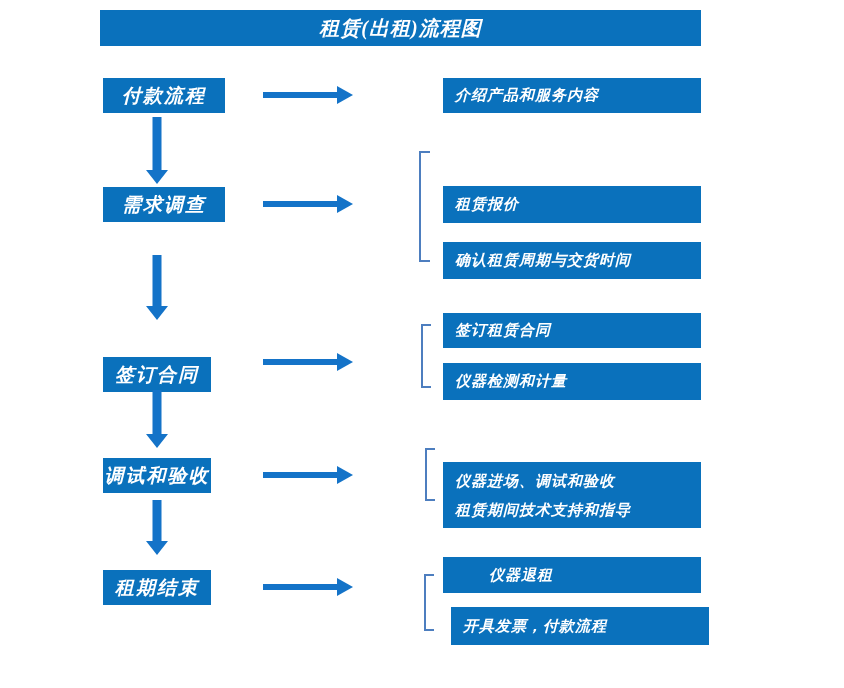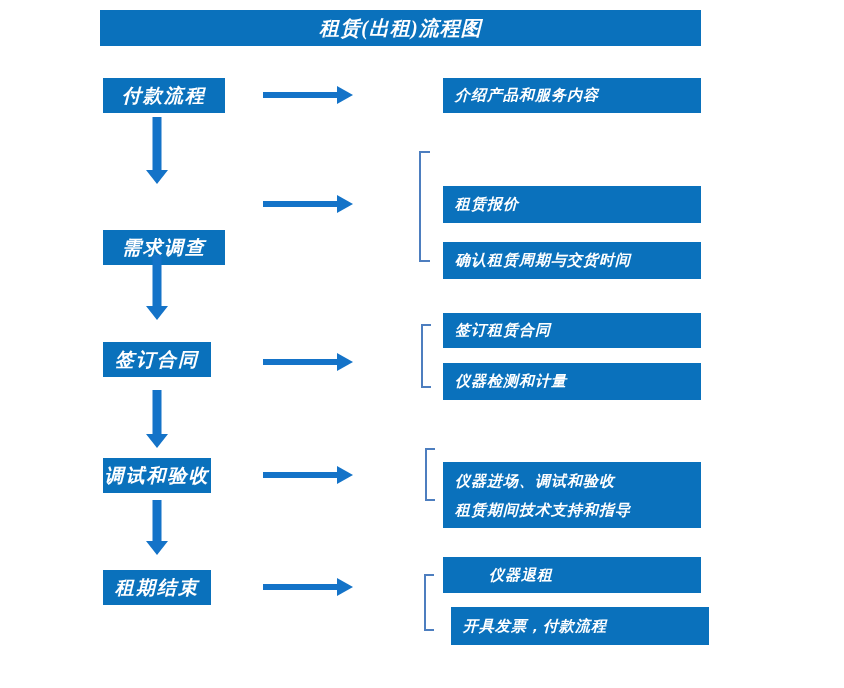--- a/index.html
+++ b/index.html
@@ -113,22 +113,22 @@
   }
 </style>
 </head>
 <body>
 
 <div class="canvas">
 
   <div class="title-bar">租赁(出租)流程图</div>
 
   <div class="step-box step-wide" style="top:78px;">付款流程</div>
-  <div class="step-box step-wide" style="top:187px;margin-top:43px;">需求调查</div>
-  <div class="step-box step-narrow" style="top:342px;">签订合同</div>
+  <div class="step-box step-wide" style="top:187px;">需求调查</div>
+  <div class="step-box step-narrow" style="top:357px;">签订合同</div>
   <div class="step-box step-narrow" style="top:458px;">调试和验收</div>
   <div class="step-box step-narrow" style="top:570px;">租期结束</div>
 
   <div class="arrow-down" style="top:117px;height:67px;"></div>
   <div class="arrow-down" style="top:255px;height:65px;"></div>
   <div class="arrow-down" style="top:390px;height:58px;"></div>
   <div class="arrow-down" style="top:500px;height:55px;"></div>
 
   <div class="arrow-right" style="top:86px;"></div>
   <div class="arrow-right" style="top:195px;"></div>

